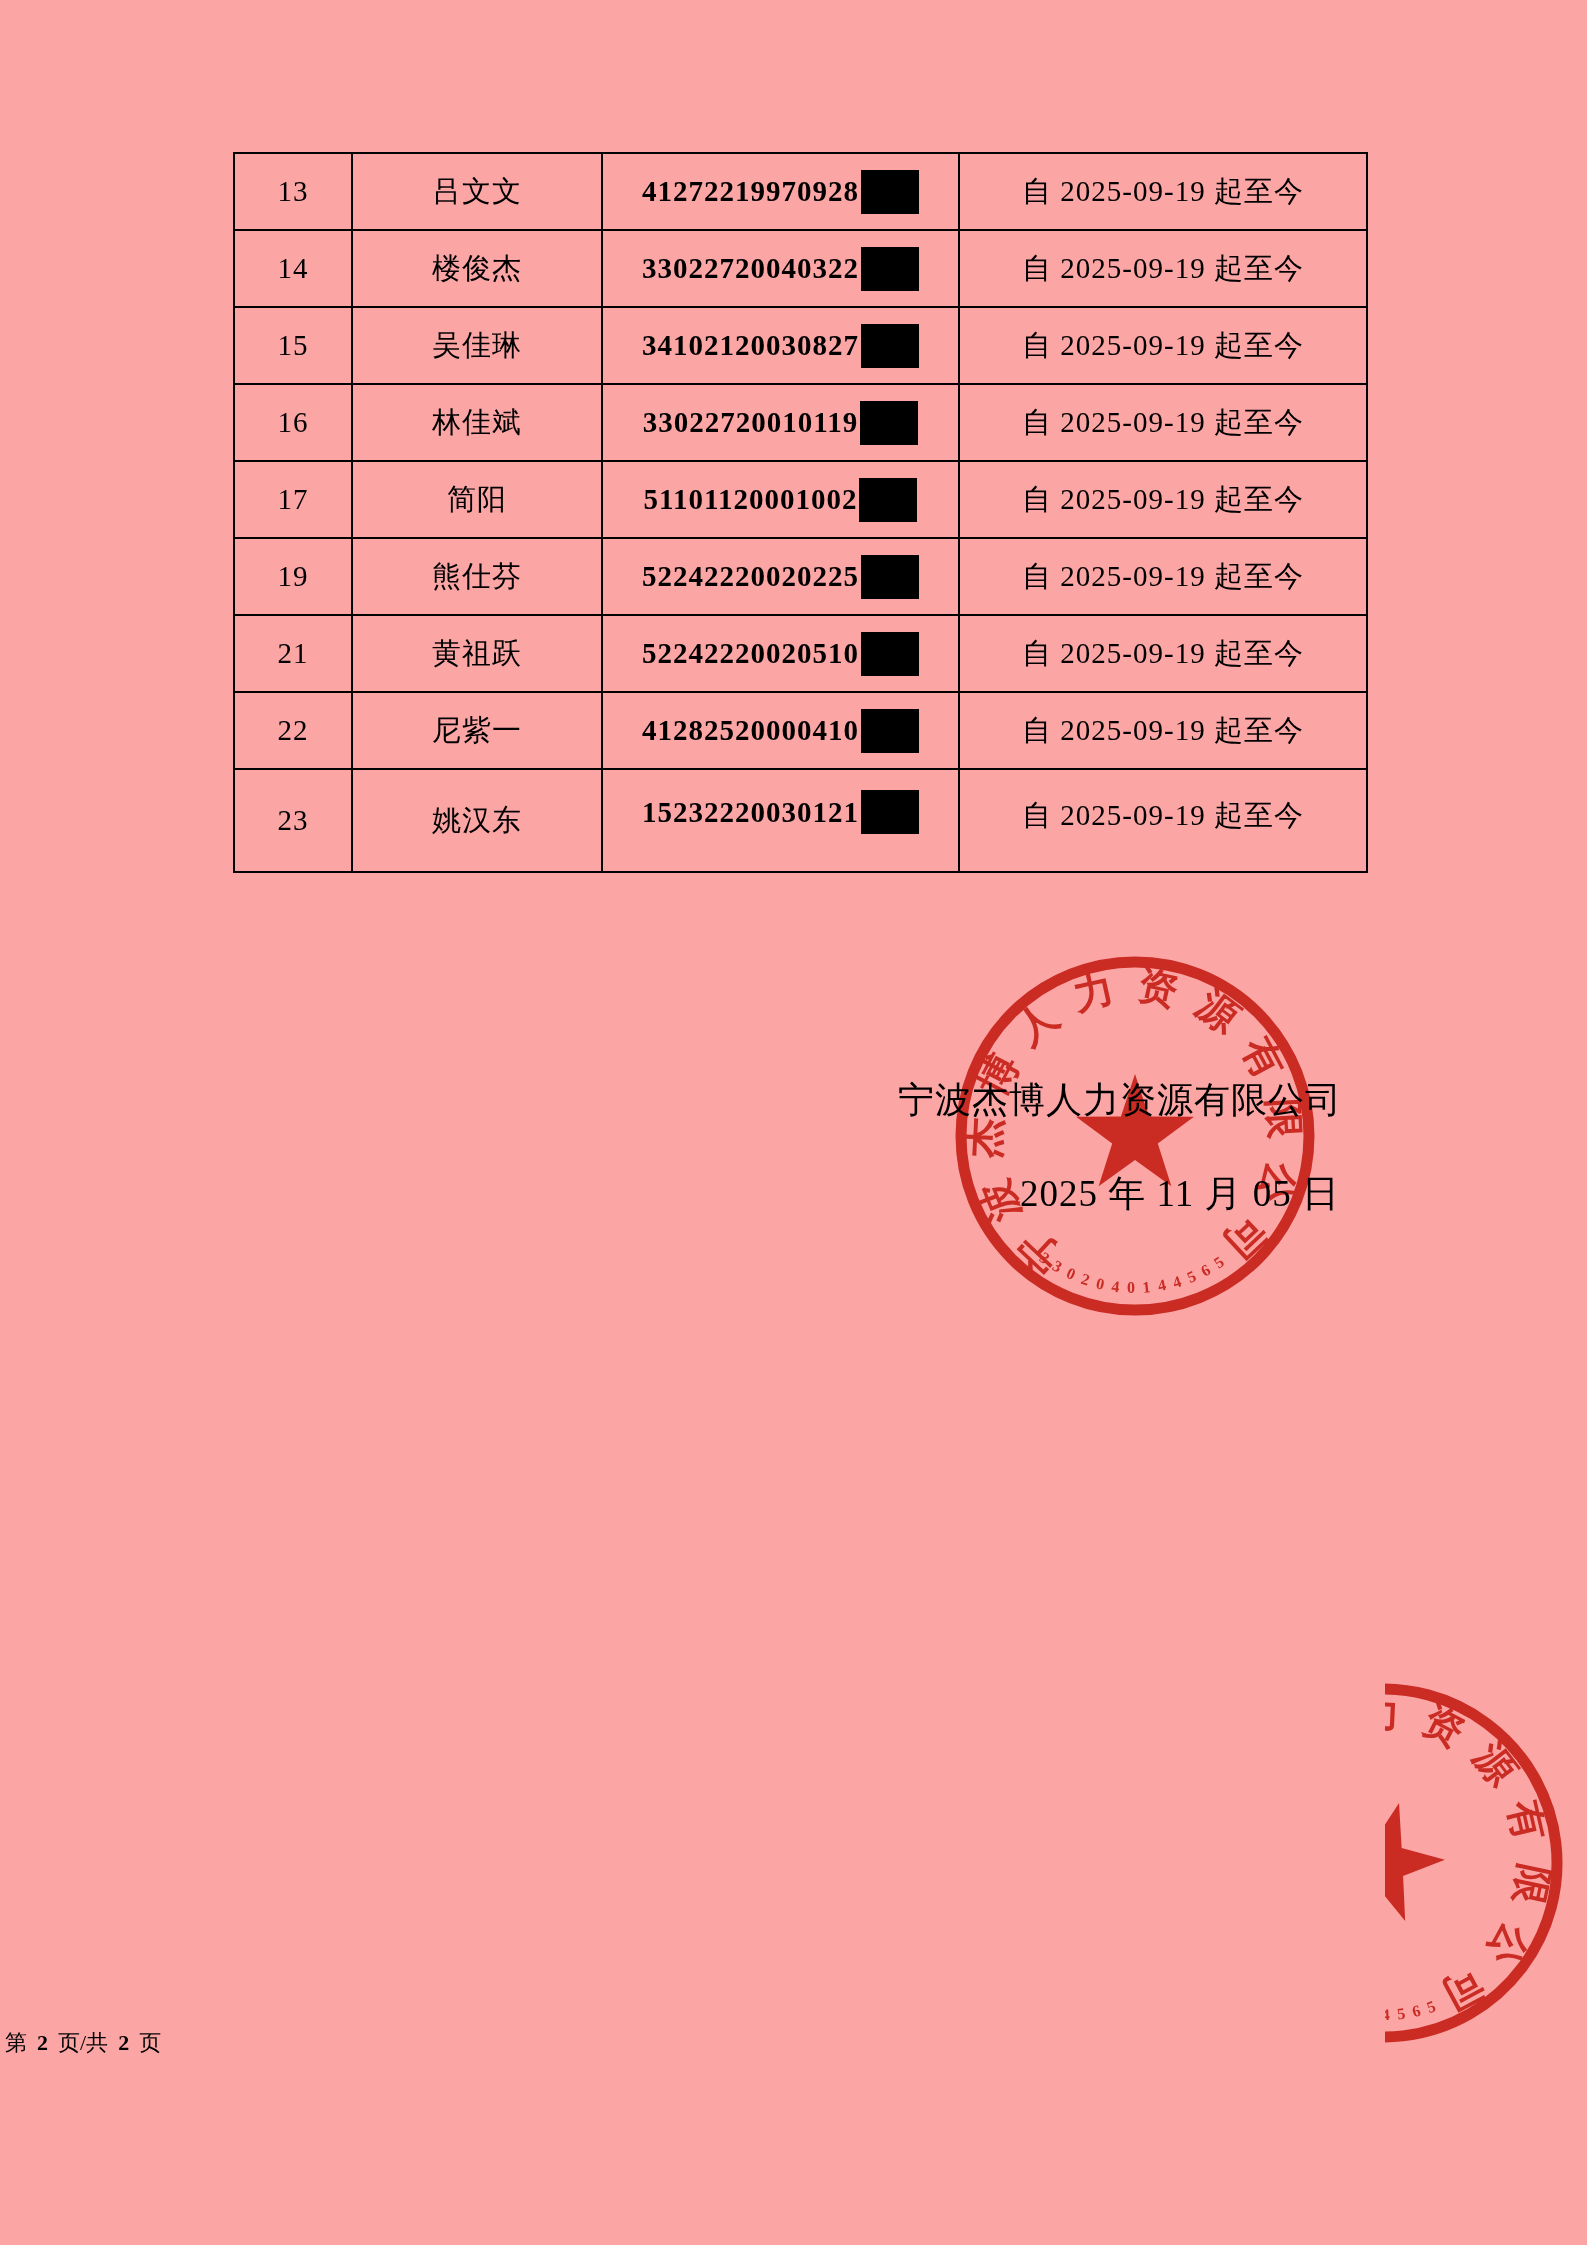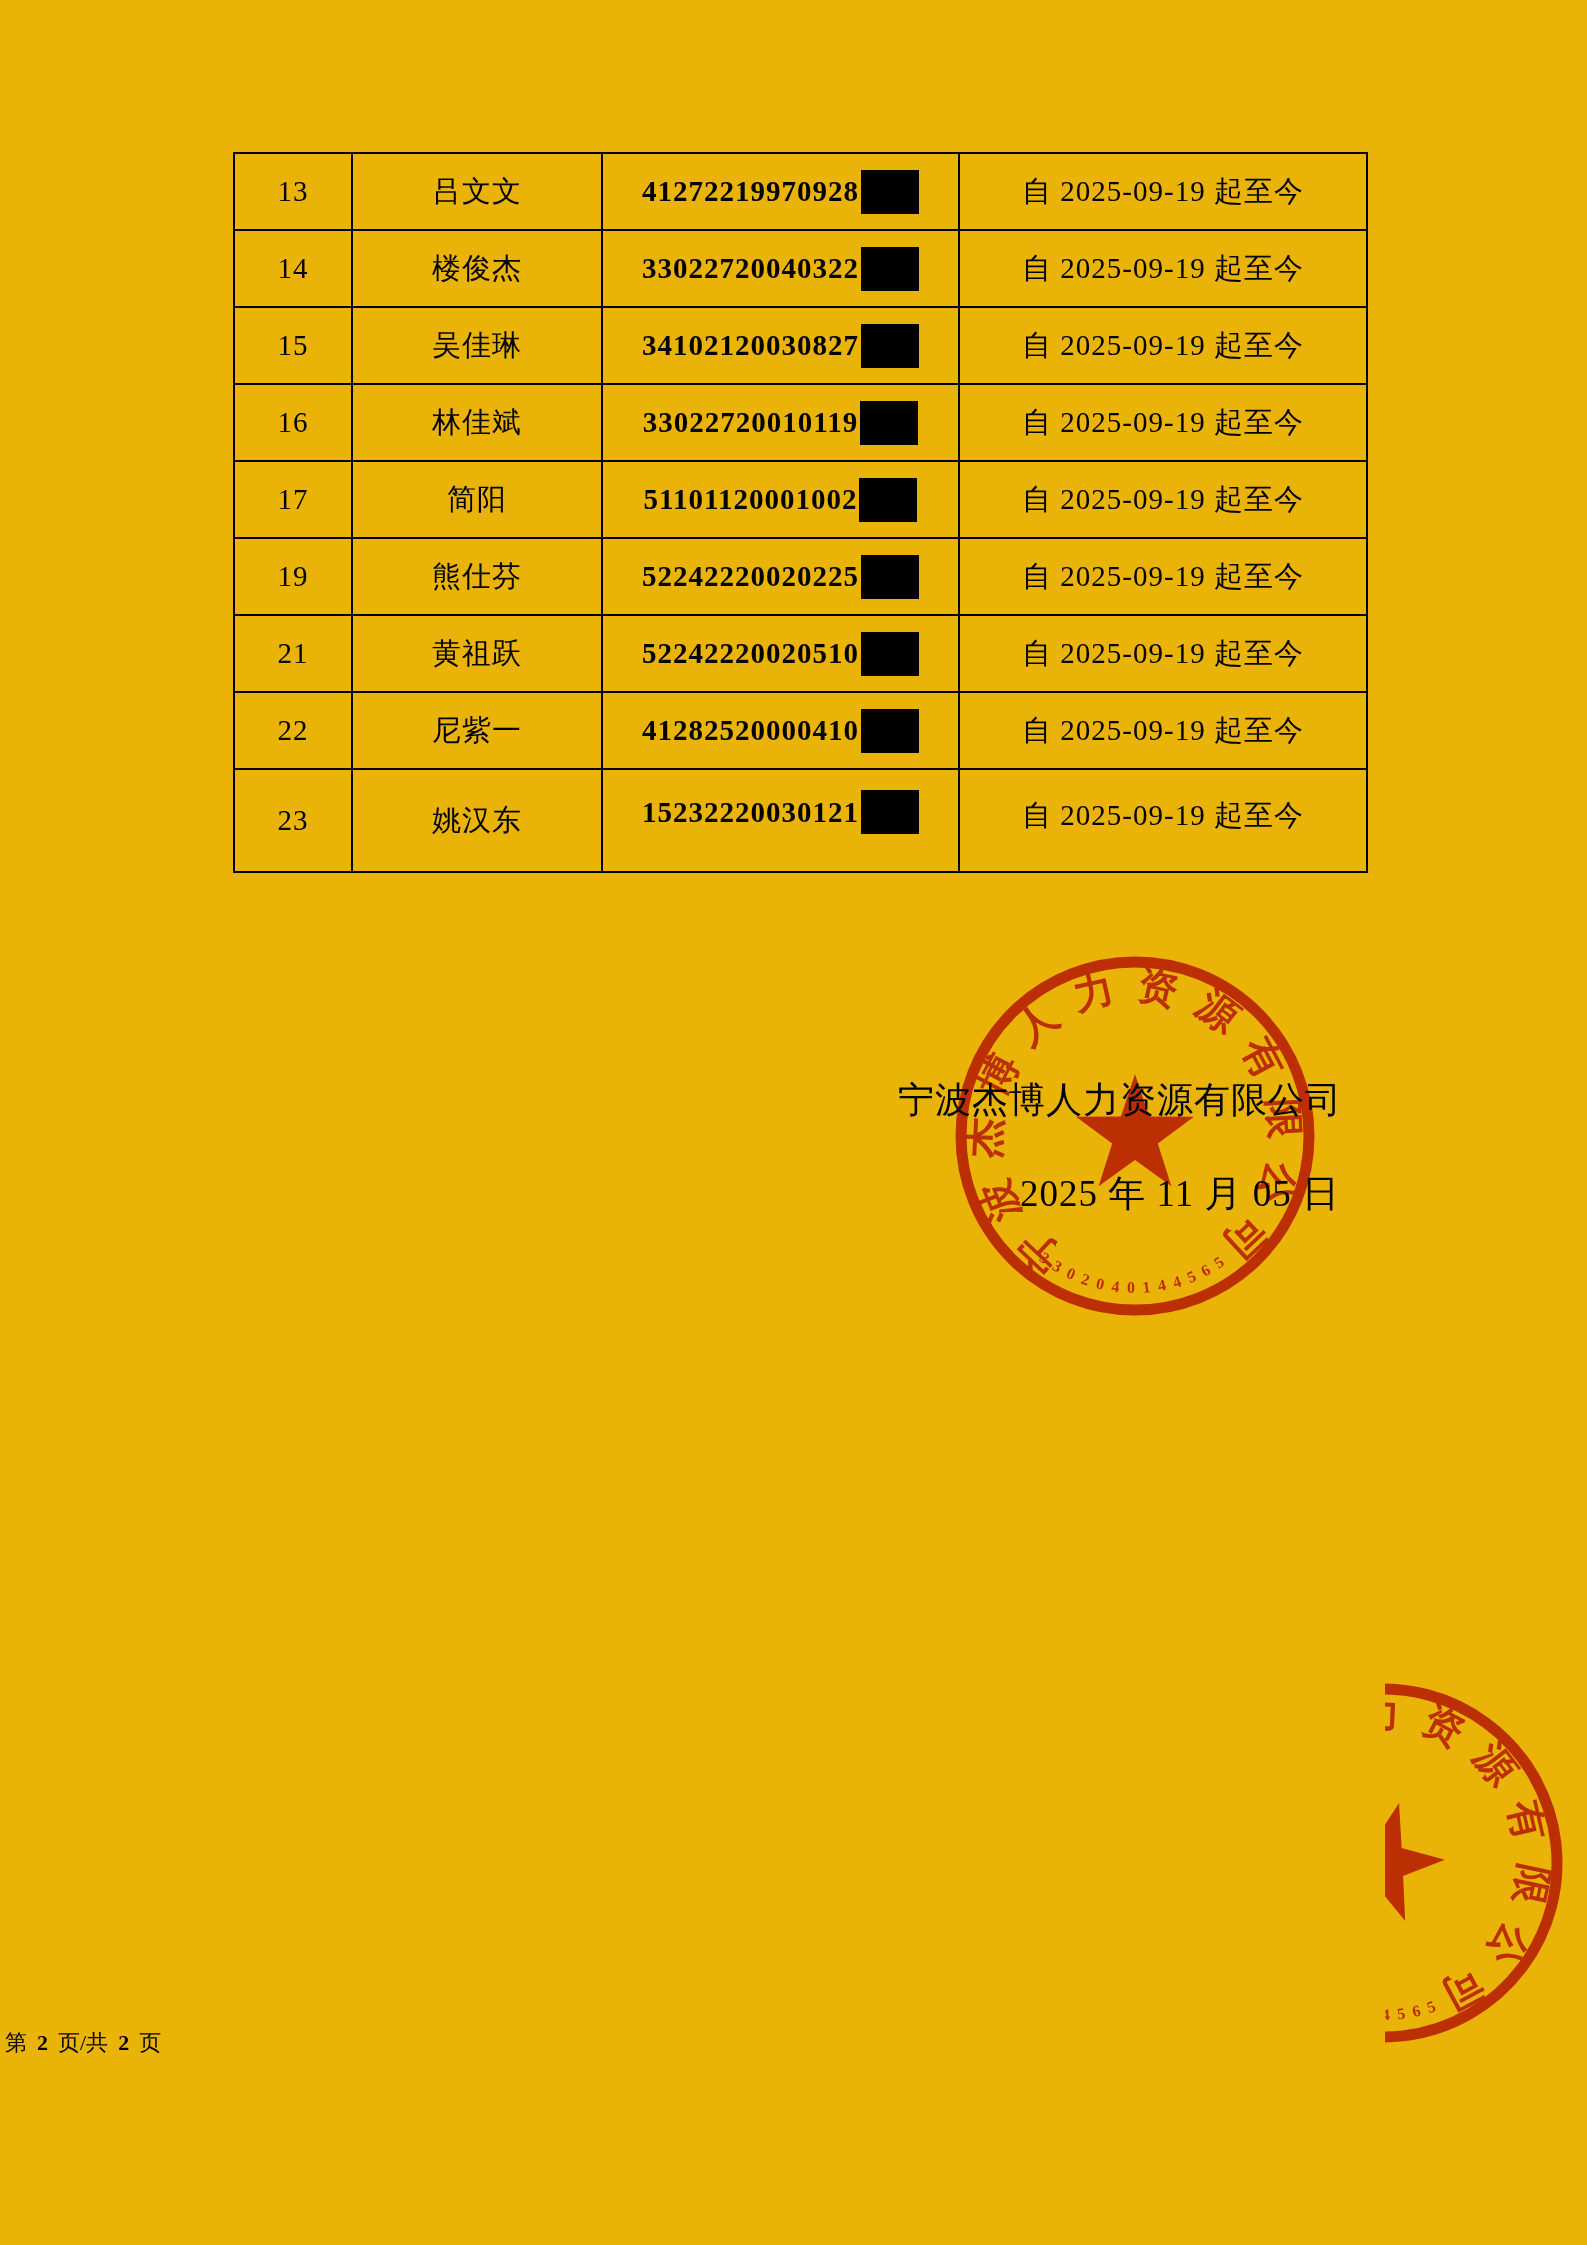--- a/index.html
+++ b/index.html
@@ -1,19 +1,19 @@
 <!DOCTYPE html>
 <html><head>
 <meta charset="utf-8">
 <style>
   html,body{margin:0;padding:0;background:#e8e8e8;}
   .page{
     position:relative;
     width:1587px;height:2245px;
-    background:#eab308;
+    background:#fca5a5;
     margin:0 auto;
     font-family:"Liberation Serif","DejaVu Serif",serif;
     color:#000;
     overflow:hidden;
   }
   
   table.roster{
     position:absolute;
     left:233px;top:152px;
     width:1125px;

